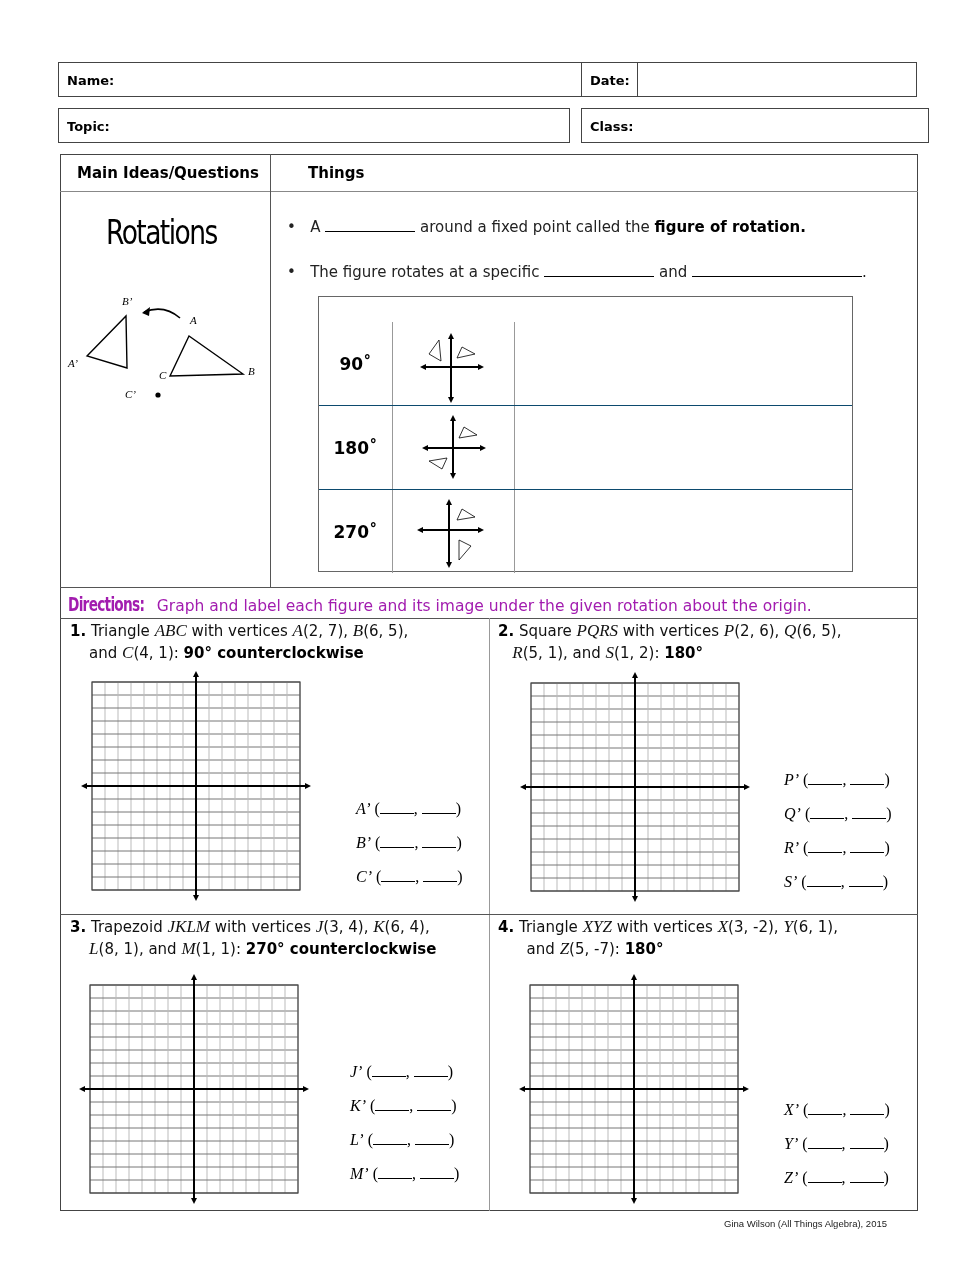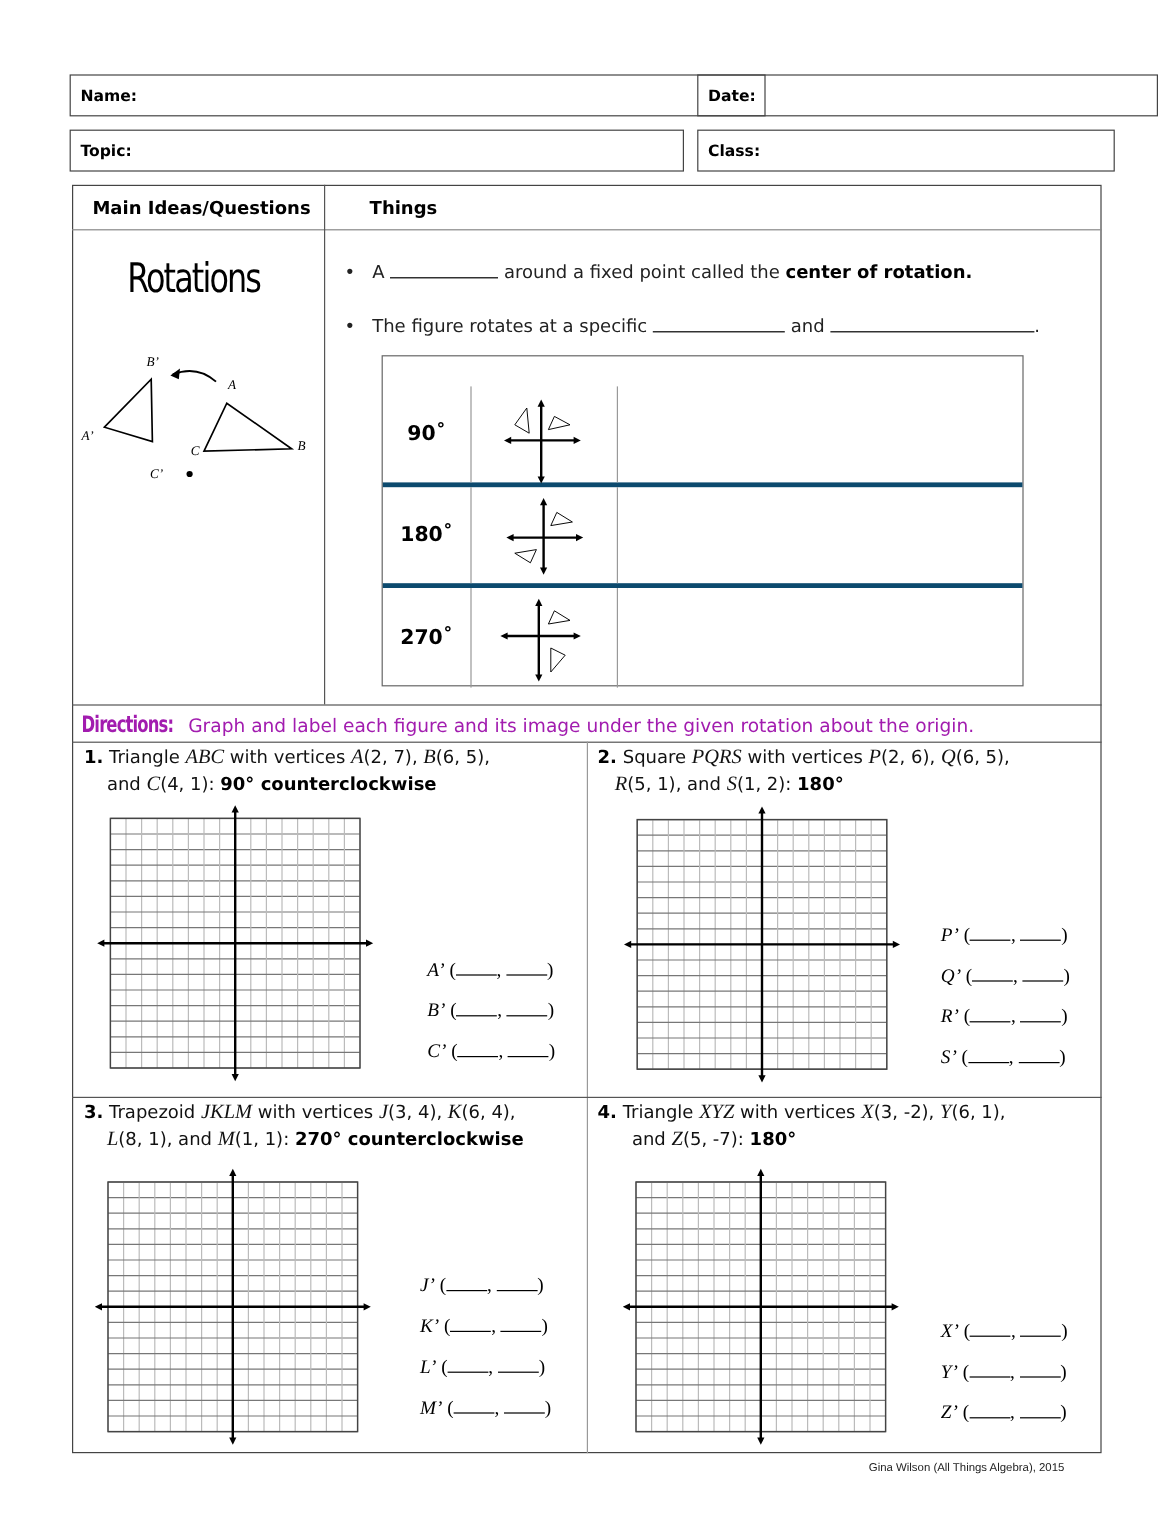--- a/index.html
+++ b/index.html
@@ -9,41 +9,41 @@
   .frame { position: absolute; border: 1px solid #444; }
   .vline { position: absolute; background: #555; width: 1px; }
   .hline { position: absolute; background: #555; height: 1px; }
   .colhead { position: absolute; font-family: "DejaVu Sans", sans-serif; font-weight: bold; font-size: 15px; }
   .title-hand { position: absolute; font-family: "DejaVu Sans", sans-serif; font-size: 34px; letter-spacing: -2px; transform: scaleX(0.78); transform-origin: left top; }
   .bullet { position: absolute; font-family: "DejaVu Sans", sans-serif; font-size: 15px; color: #222; }
   .bullet b { color: #000; }
   .blank { display: inline-block; border-bottom: 1px solid #000; height: 14px; vertical-align: baseline; }
   .rules { position: absolute; border: 1px solid #666; }
   .rules .rh { position: absolute; left: 0; right: 0; top: 0; height: 24px; border-bottom: 1px solid #999; text-align: center; font-family: "DejaVu Sans", sans-serif; font-weight: bold; font-size: 15px; line-height: 24px; }
-  .rrow { position: absolute; left: 0; right: 0; border-bottom: 4px solid #0c4a6e; }
+  .rrow { position: absolute; left: 0; right: 0; border-bottom: 1px solid #0c4a6e; }
   .rrow:last-child { border-bottom: none; }
   .rdeg { position: absolute; left: 0; width: 74px; top: 0; bottom: 0; border-right: 1px solid #999; font-family: "DejaVu Sans", sans-serif; font-weight: bold; font-size: 17px; display: flex; align-items: center; justify-content: center; }
   .rimg { position: absolute; left: 74px; width: 122px; top: 0; bottom: 0; border-right: 1px solid #999; }
   .rans { position: absolute; left: 196px; right: 0; top: 0; bottom: 0; }
   .directions { position: absolute; font-family: "DejaVu Sans", sans-serif; font-size: 15.5px; color: #a21caf; }
   .directions .dl { font-weight: bold; font-size: 19px; letter-spacing: -1px; display: inline-block; transform: scaleX(0.72); transform-origin: left; margin-right: -22px; }
   .prob { position: absolute; font-family: "DejaVu Sans", sans-serif; font-size: 15px; line-height: 22px; color: #111; }
   .prob i { font-family: "Liberation Serif", serif; font-size: 17px; }
   .prob b { color: #000; }
   .ans { position: absolute; font-family: "Liberation Serif", serif; font-size: 16px; line-height: 34px; }
   .ans i { font-style: italic; }
   .ans .u { display: inline-block; width: 34px; border-bottom: 1px solid #000; height: 12px; }
   .footer { position: absolute; font-family: "Liberation Sans", sans-serif; font-size: 9.5px; color: #222; }
   svg { position: absolute; overflow: visible; }
 </style>
 </head>
 <body>
 
 <div class="hbox" style="left:58px;top:62px;width:580px;"><span>Name:</span></div>
-<div class="hbox" style="left:581px;top:62px;width:384px;"><span>Date:</span></div>
+<div class="hbox" style="left:581px;top:62px;width:336px;"><span>Date:</span></div>
 <div class="hbox" style="left:58px;top:108px;width:512px;"><span>Topic:</span></div>
 <div class="hbox" style="left:581px;top:108px;width:348px;"><span>Class:</span></div>
 
 <div class="frame" style="left:60px;top:154px;width:858px;height:1057px;"></div>
 <div class="hline" style="left:60px;top:191px;width:858px;background:#888;"></div>
 <div class="vline" style="left:270px;top:154px;height:433px;"></div>
 <div class="hline" style="left:60px;top:587px;width:858px;"></div>
 <div class="hline" style="left:60px;top:618px;width:858px;"></div>
 <div class="vline" style="left:489px;top:618px;height:593px;background:#999;"></div>
 <div class="hline" style="left:60px;top:914px;width:858px;"></div>
@@ -64,21 +64,21 @@
   <text x="99" y="89" font-family="Liberation Serif, serif" font-style="italic" font-size="11">C</text>
   <text x="8" y="77" font-family="Liberation Serif, serif" font-style="italic" font-size="11">A’</text>
   <text x="62" y="15" font-family="Liberation Serif, serif" font-style="italic" font-size="11">B’</text>
   <text x="65" y="108" font-family="Liberation Serif, serif" font-style="italic" font-size="11">C’</text>
 </svg>
 
 <div class="bullet" style="left:287px;top:218px;">
   •&nbsp;&nbsp;&nbsp;<span>A</span>
   <span class="blank" style="width:90px;"></span>
   <span>around a fixed point called the</span>
-  <b>center of rotation.</b>
+  <b>figure of rotation.</b>
 </div>
 <div class="bullet" style="left:287px;top:263px;">
   •&nbsp;&nbsp;&nbsp;<span>The figure rotates at a specific</span>
   <span class="blank" style="width:110px;"></span>
   <span>and</span>
   <span class="blank" style="width:170px;"></span><span>.</span>
 </div>
 
 <div class="rules" style="left:318px;top:296px;width:535px;height:276px;">
   <div class="rrow" style="top:25px;height:84px;">

